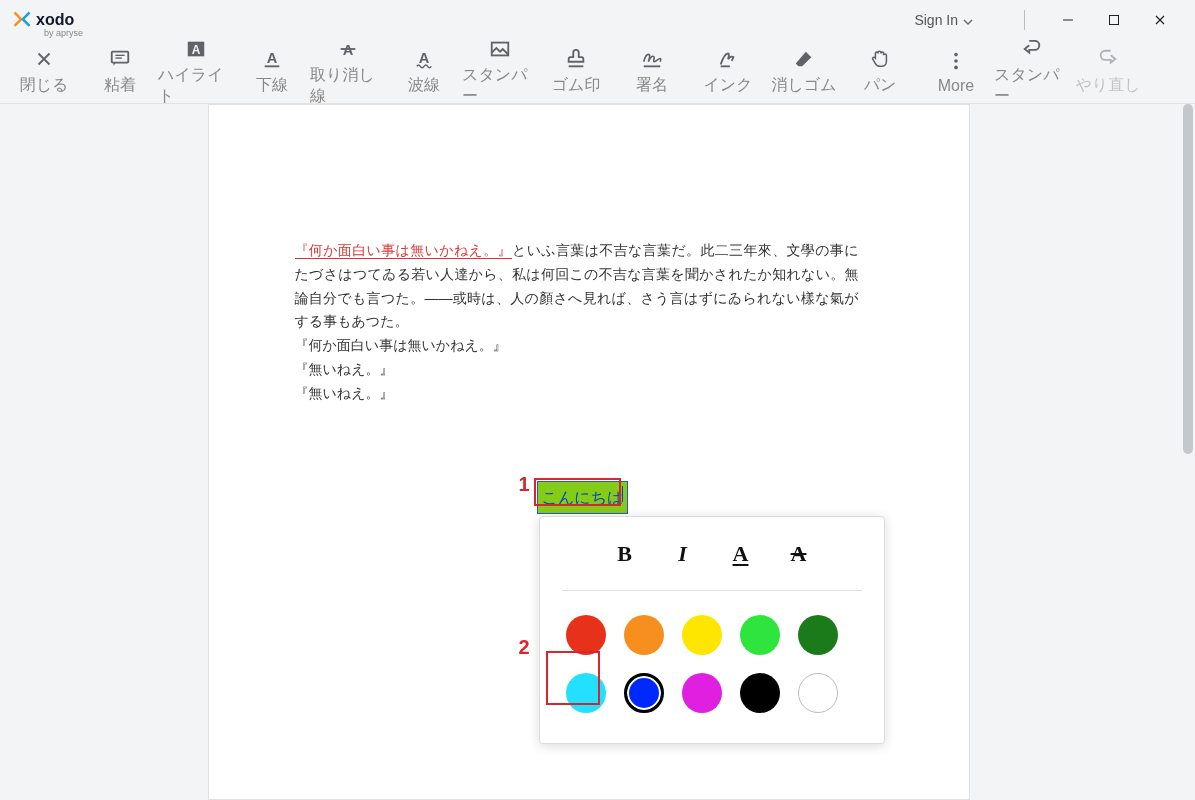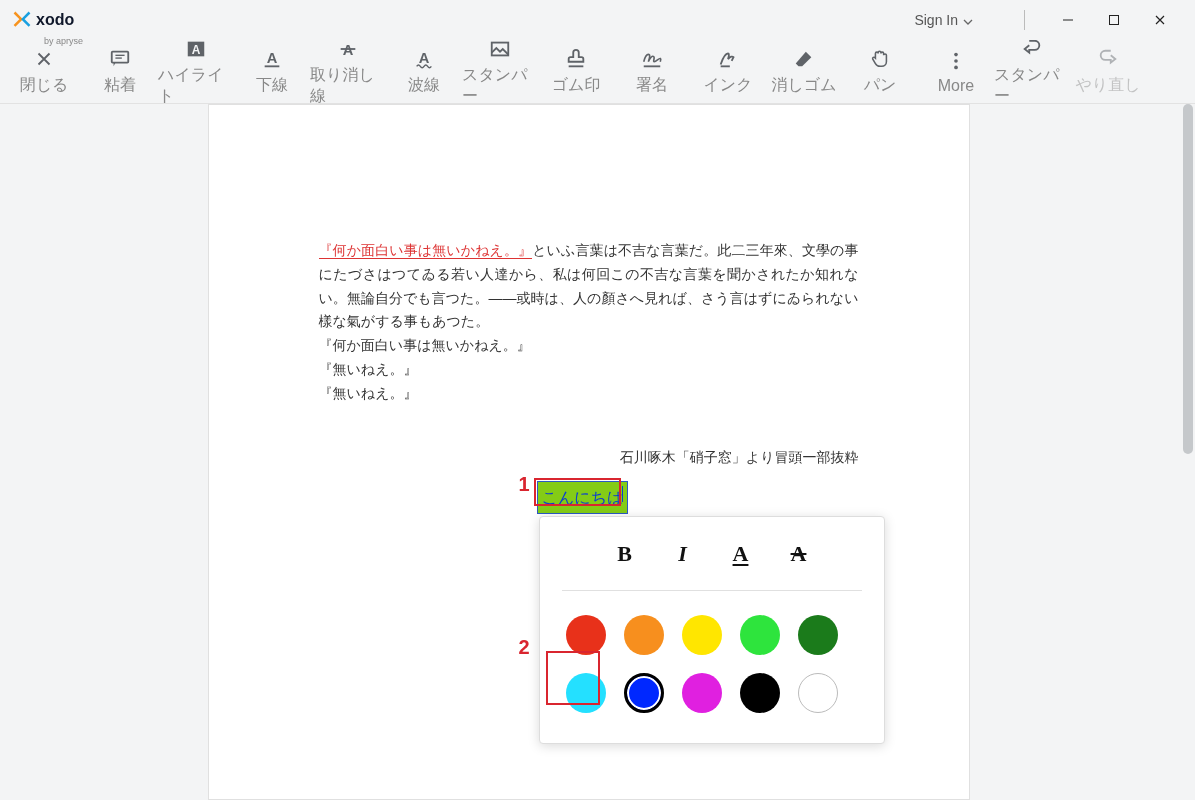--- a/index.html
+++ b/index.html
@@ -1,32 +1,32 @@
 <!DOCTYPE html>
 <html><head>
   <meta charset="utf-8">
   <style>
     * { margin:0; padding:0; box-sizing:border-box; font-family:"Segoe UI","Yu Gothic","Hiragino Sans",sans-serif; }
     body { width:1195px; height:800px; background:#f3f4f5; overflow:hidden; position:relative; }
     .titlebar { height:40px; display:flex; align-items:center; padding:0 12px; background:#f3f4f5; position:relative; }
     .logo { display:flex; align-items:center; gap:4px; }
     .logo-mark { width:20px; height:20px; }
     .logo-text { font-size:16px; font-weight:bold; color:#0f172a; }
-    .logo-sub { position:absolute; left:44px; top:36px; font-size:9px; color:#888; }
+    .logo-sub { position:absolute; left:44px; top:28px; font-size:9px; color:#888; }
     .signin { margin-left:auto; margin-right:30px; font-size:14px; color:#555; cursor:pointer; display:flex; align-items:flex-end; gap:4px; }
     .vbar { width:1px; height:20px; background:#bbb; margin:0 20px; }
     .wctrls { display:flex; gap:0; }
     .wbtn { width:46px; height:32px; display:flex; align-items:center; justify-content:center; cursor:pointer; color:#333; }
     .toolbar { height:64px; display:flex; align-items:center; padding:0 6px; background:#f3f4f5; border-bottom:1px solid #e2e2e2; gap:0; }
     .tbtn { width:76px; display:flex; flex-direction:column; align-items:center; justify-content:center; gap:4px; cursor:pointer; }
     .tbtn .ico { height:24px; display:flex; align-items:center; justify-content:center; color:#5f6368; }
     .tbtn .ico svg { width:22px; height:22px; }
     .tbtn .lbl { font-size:16px; color:#888; }
     .canvas { position:absolute; top:104px; bottom:0; left:0; right:18px; background:#f3f4f5; display:flex; justify-content:center; overflow:hidden; }
-    .page { width:762px; height:100%; background:#fff; padding:134px 110px 0 110px; font-size:14px; color:#333; line-height:1.7; font-family:"Yu Mincho","Hiragino Mincho Pro",serif; border:1px solid #e0e0e0; position:relative; }
+    .page { width:762px; height:100%; background:#fff; padding:134px 110px 0 86px; font-size:14px; color:#333; line-height:1.7; font-family:"Yu Mincho","Hiragino Mincho Pro",serif; border:1px solid #e0e0e0; position:relative; }
     .underline-red { border-bottom:1.5px solid #d33; color:#d33; }
     .pbody { text-align:justify; }
     .attrib { margin-top:40px; text-align:right; color:#333; }
     .textbox { position:absolute; border:1.5px solid #2b59c3; padding:2px 4px; font-size:16px; color:#0b3fd1; background:#84cc16; font-family:"Yu Gothic",sans-serif; }
     .textbox::after { content:""; width:1px; height:16px; background:#0b3fd1; position:absolute; right:4px; top:4px; }
     .marker { position:absolute; font-weight:bold; color:#d9252f; font-size:20px; }
     .marker-box { position:absolute; border:2px solid #d9252f; }
     .popup { position:absolute; width:346px; background:#fff; border:1px solid #ddd; border-radius:4px; box-shadow:0 2px 12px rgba(0,0,0,.15); padding:18px 14px 30px 14px; }
     .fmt-row { display:flex; justify-content:center; gap:34px; padding-bottom:18px; border-bottom:1px solid #e0e0e0; margin:0 8px; }
     .fmt-btn { font-family:Georgia,serif; font-size:22px; font-weight:bold; color:#111; cursor:pointer; width:24px; text-align:center; }
@@ -213,21 +213,20 @@
       <span class="lbl">やり直し</span>
     </div>
 </div>
 
 <div class="canvas">
   <div class="page">
     <p class="pbody"><span class="underline-red">『何か面白い事は無いかねえ。』</span><span>といふ言葉は不吉な言葉だ。此二三年來、文學の事にたづさはつてゐる若い人達から、私は何回この不吉な言葉を聞かされたか知れない。無論自分でも言つた。——或時は、人の顏さへ見れば、さう言はずにゐられない樣な氣がする事もあつた。</span></p>
     <p>『何か面白い事は無いかねえ。』</p>
     <p>『無いねえ。』</p>
     <p>『無いねえ。』</p>
-    <p class="attrib">石川啄木「硝子窓」より冒頭一部抜粋</p>
 
     <span class="marker" style="left:310px; top:362px;">1</span>
     <div class="textbox" style="left:328px; top:376px;"><span>こんにちは</span></div>
     <div class="marker-box" style="left:325px; top:373px; width:87px; height:28px;"></div>
 
     <span class="marker" style="left:310px; top:525px;">2</span>
 
     <div class="popup" style="left:330px; top:411px;">
       <div class="fmt-row">
         <span class="fmt-btn">B</span>

